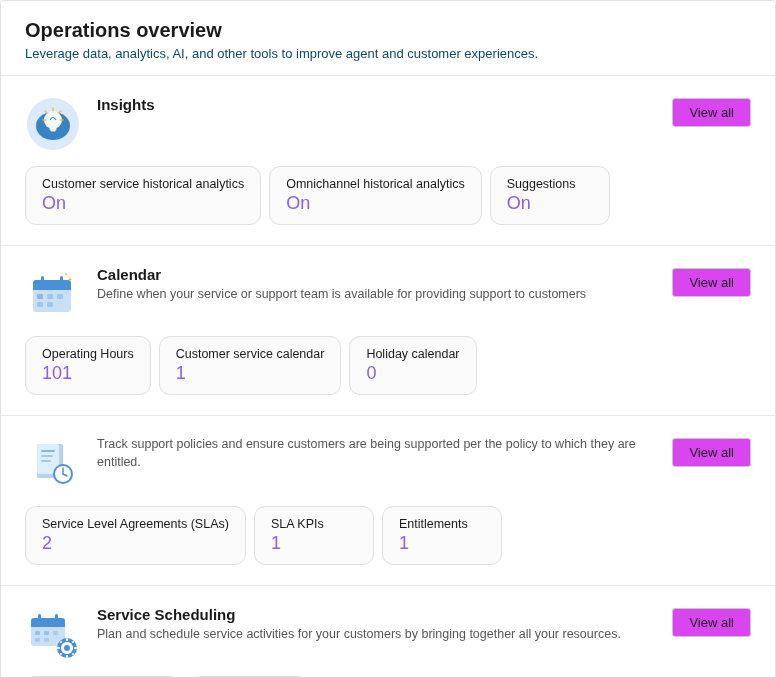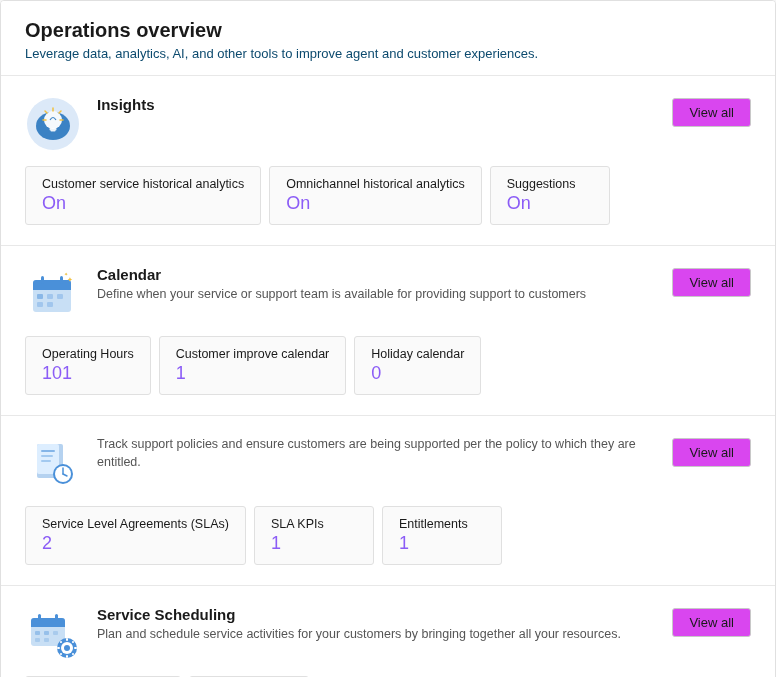--- a/index.html
+++ b/index.html
@@ -89,21 +89,21 @@
       margin-top: 2px;
     }
     .tiles-row {
       display: flex;
       gap: 8px;
       flex-wrap: wrap;
     }
     .tile {
       background: #fafafa;
       border: 1px solid #e0e0e0;
-      border-radius: 3px;
+      border-radius: 11px;
       padding: 10px 16px;
       min-width: 120px;
       cursor: pointer;
     }
     .tile-label {
       font-size: 12.5px;
       color: #1a1a1a;
       font-weight: 500;
       margin-bottom: 2px;
     }
@@ -205,21 +205,21 @@
         </div>
       </div>
       <button class="view-all-btn">View all</button>
     </div>
     <div class="tiles-row">
       <div class="tile">
         <div class="tile-label">Operating Hours</div>
         <div class="tile-value">101</div>
       </div>
       <div class="tile">
-        <div class="tile-label">Customer improve calendar</div>
+        <div class="tile-label">Customer service calendar</div>
         <div class="tile-value">1</div>
       </div>
       <div class="tile">
         <div class="tile-label">Holiday calendar</div>
         <div class="tile-value">0</div>
       </div>
     </div>
   </div>
 
   <div class="section">

